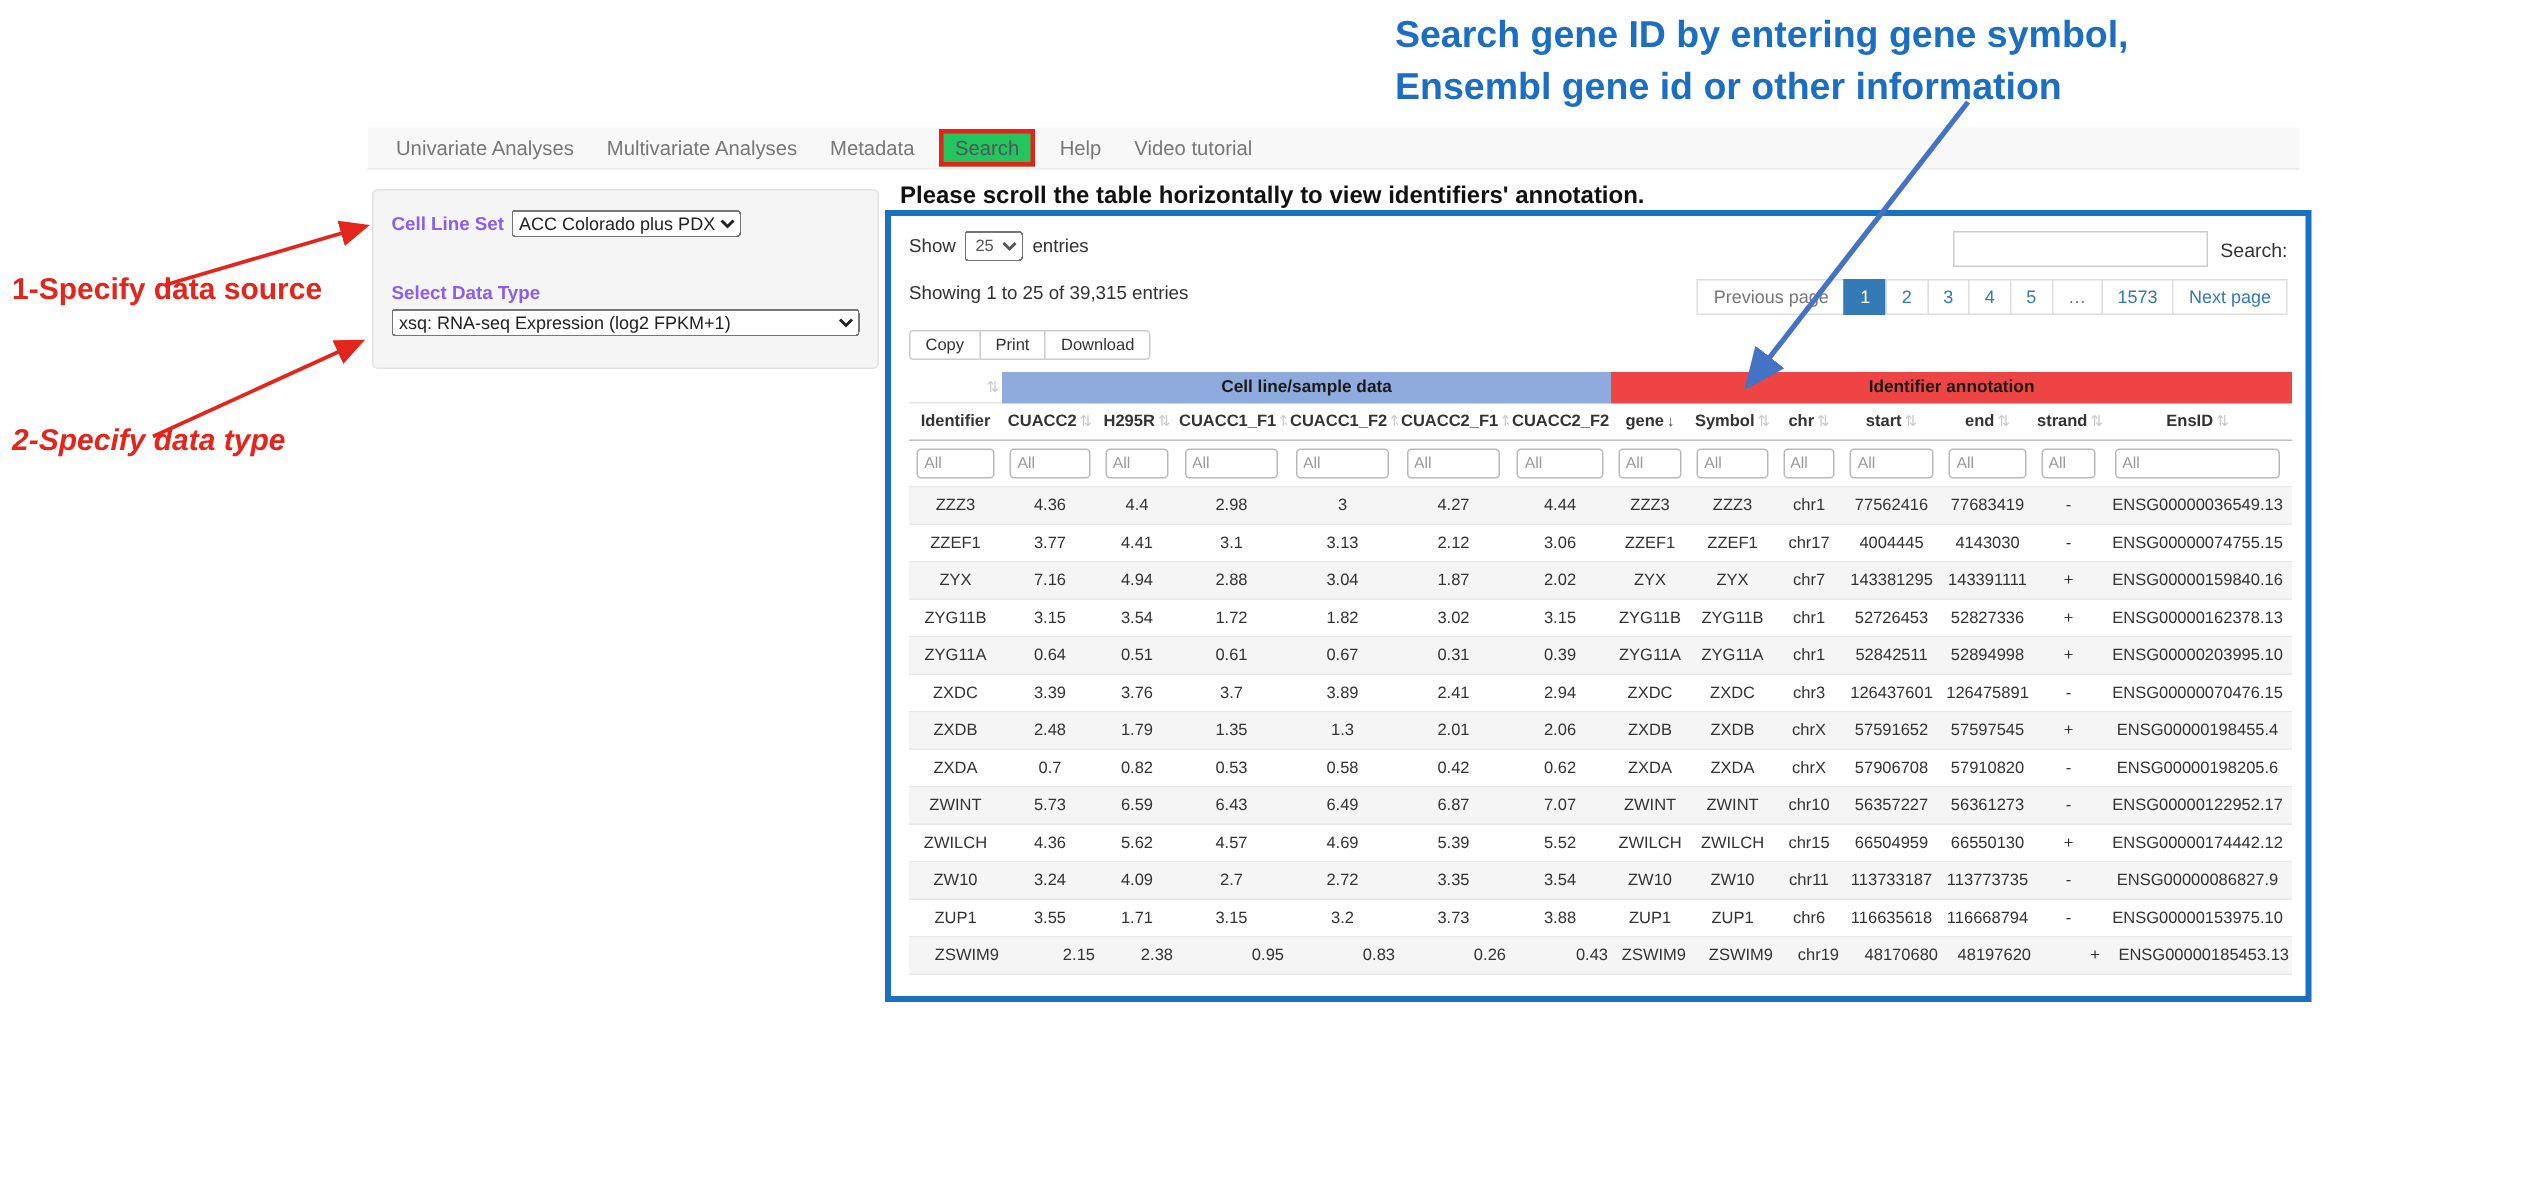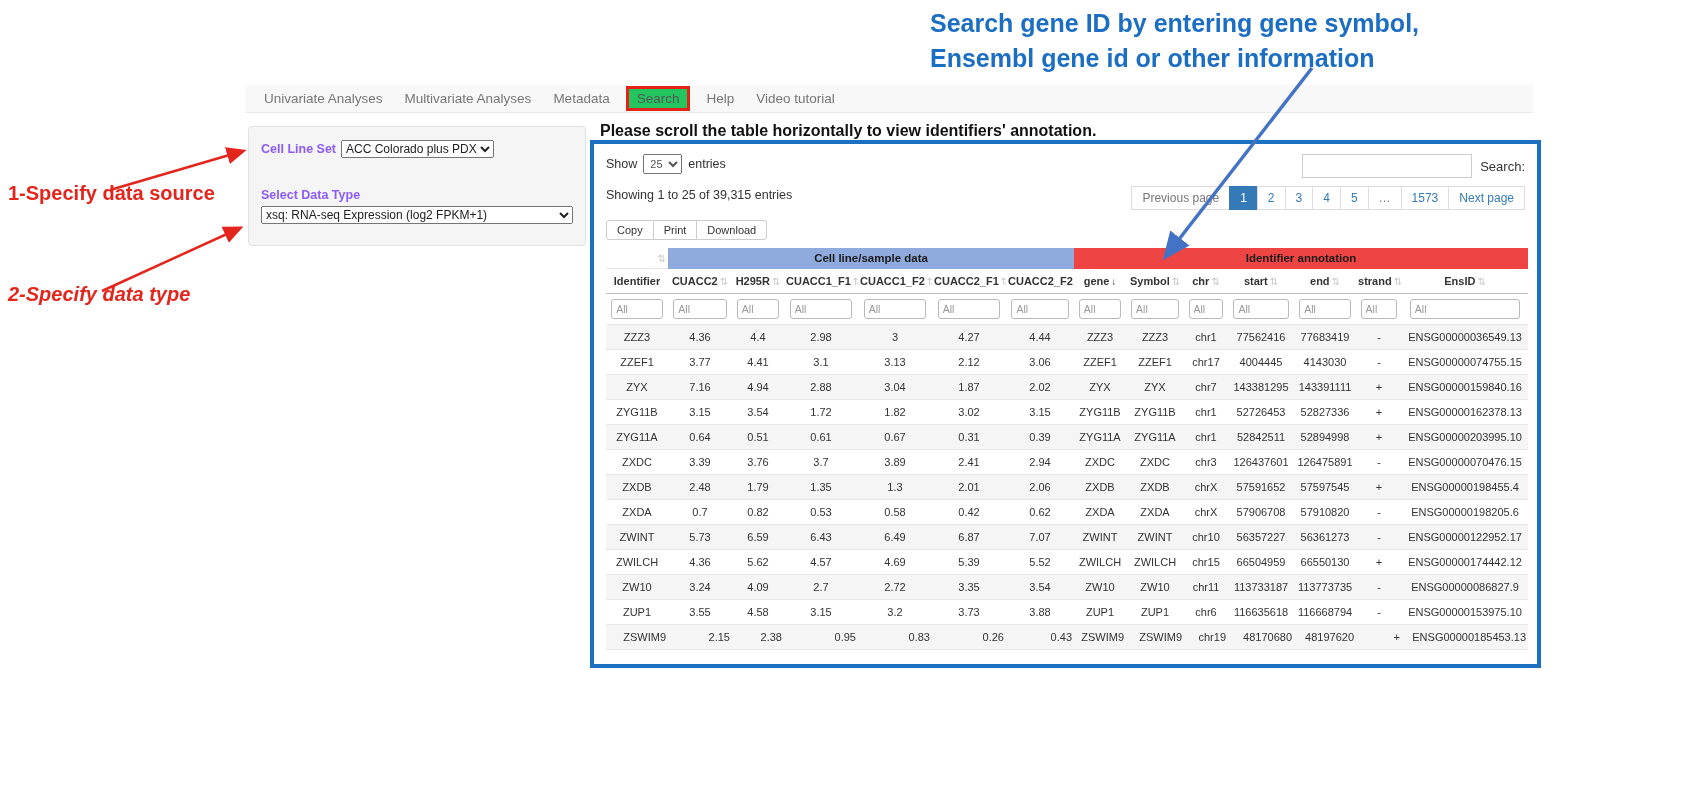--- a/index.html
+++ b/index.html
@@ -388,21 +388,21 @@
           <td>ZW10</td>
           <td>chr11</td>
           <td>113733187</td>
           <td>113773735</td>
           <td>-</td>
           <td>ENSG00000086827.9</td>
         </tr>
         <tr>
           <td>ZUP1</td>
           <td>3.55</td>
-          <td>4.58</td>
+          <td>1.71</td>
           <td>3.15</td>
           <td>3.2</td>
           <td>3.73</td>
           <td>3.88</td>
           <td>ZUP1</td>
           <td>ZUP1</td>
           <td>chr6</td>
           <td>116635618</td>
           <td>116668794</td>
           <td>-</td>

